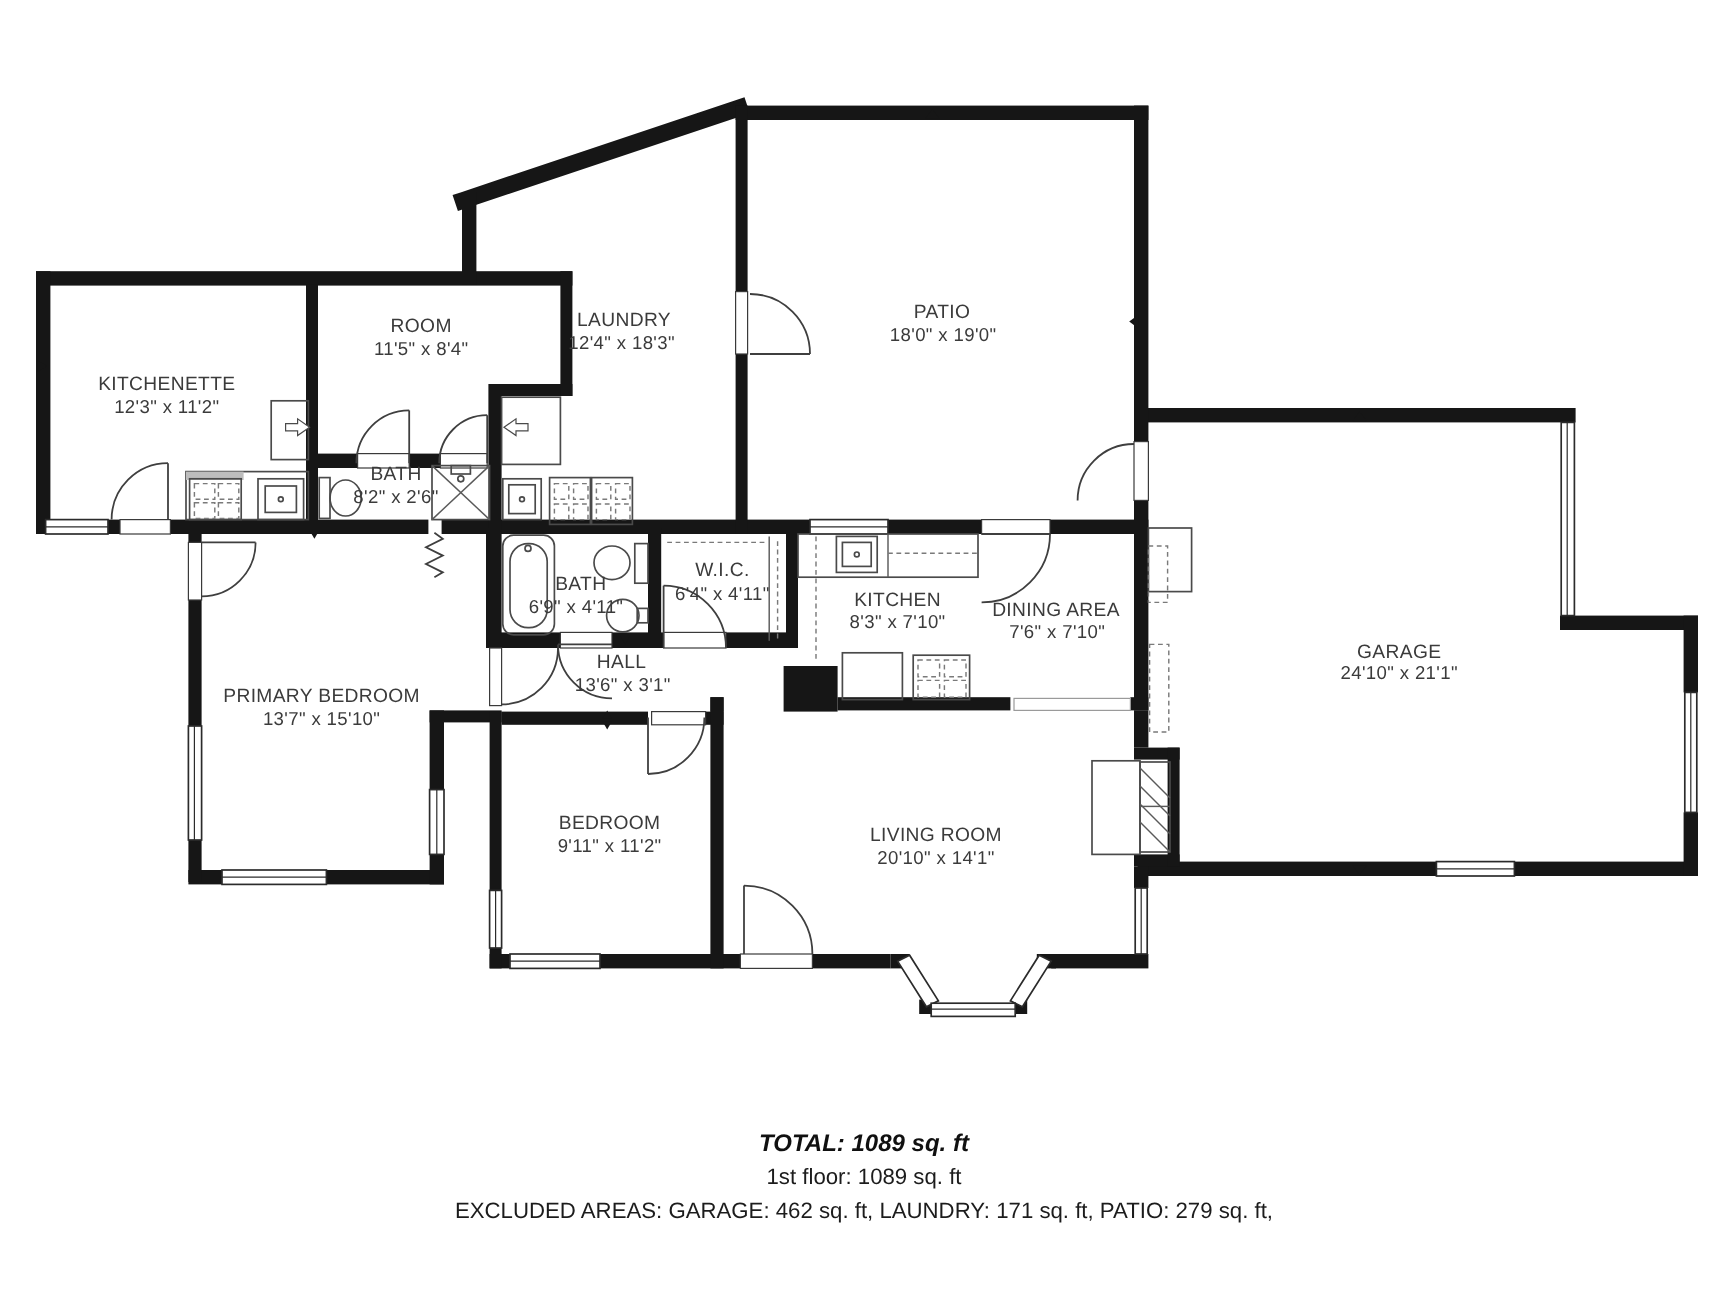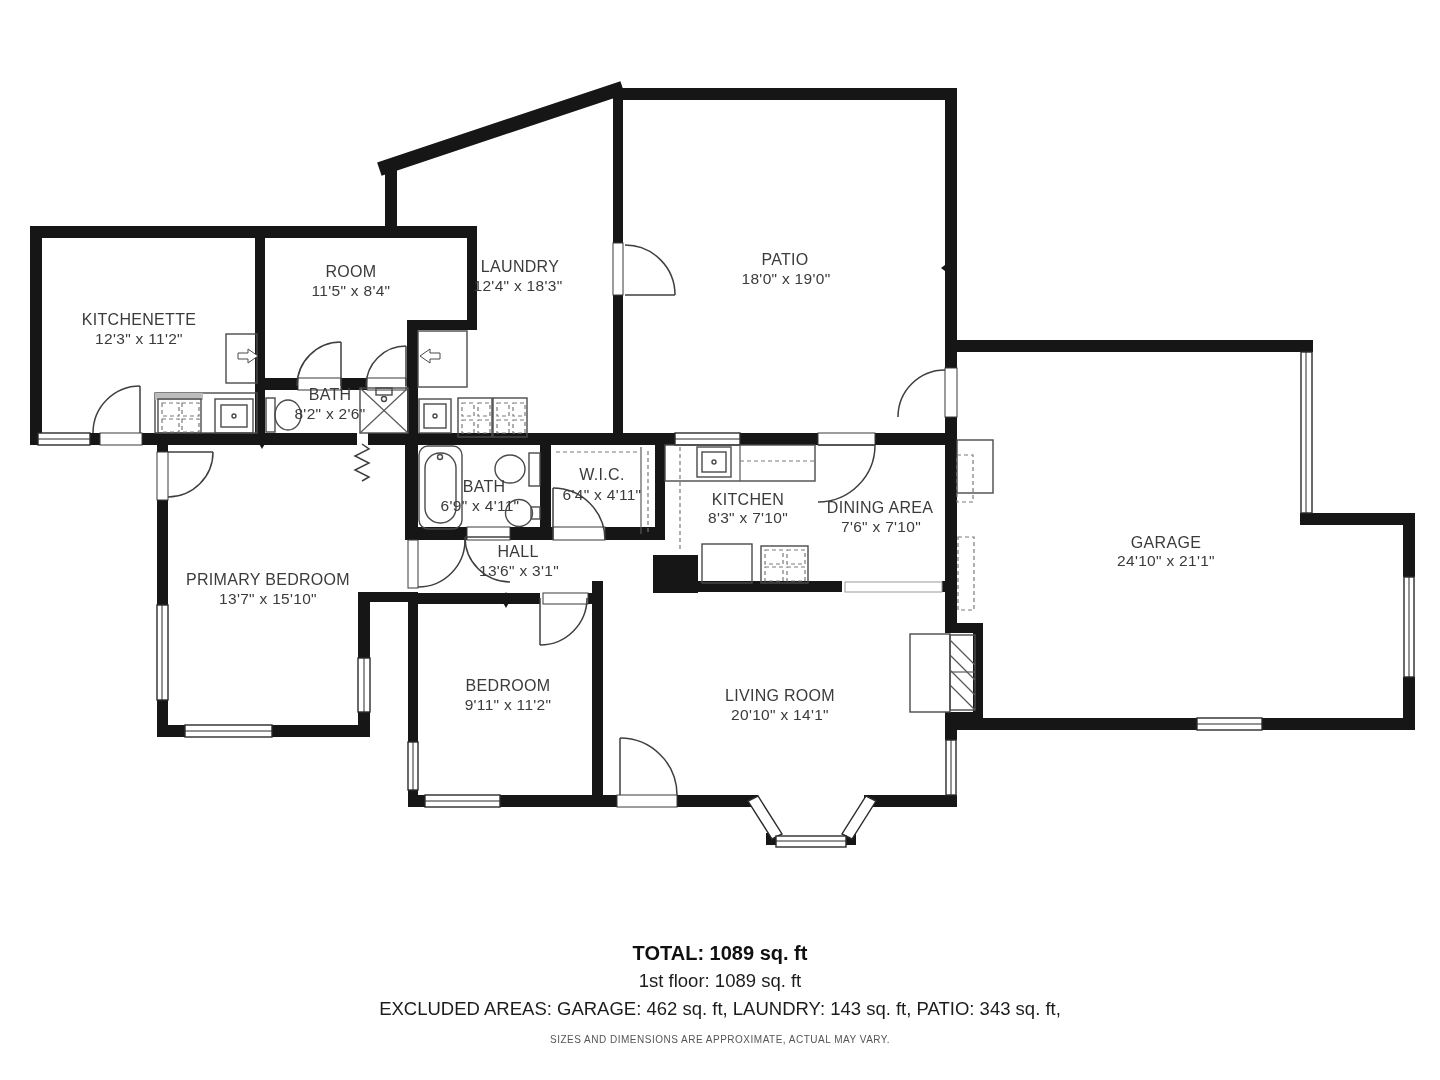--- a/index.html
+++ b/index.html
@@ -11,21 +11,21 @@
   .winline{stroke:#2b2b2b;stroke-width:1;}
   .jamb{fill:#ffffff;stroke:#3a3a3a;stroke-width:1;}
   .arc{fill:none;stroke:#3f3f3f;stroke-width:1.5;}
   .leaf{stroke:#3f3f3f;stroke-width:1.5;}
   .fxn{fill:none;stroke:#4a4a4a;stroke-width:1.4;}
   .dash{fill:none;stroke:#7a7a7a;stroke-width:1.2;stroke-dasharray:4 3;}
   .thin{stroke:#5a5a5a;stroke-width:1.2;}
   .rname,.rdims{fill:#3b3b3b;font-size:16px;letter-spacing:.3px;text-anchor:middle;}
   .rdims{font-size:15.5px;}
   .footer{position:absolute;left:0;top:942px;width:1440px;text-align:center;color:#1c1c1c;}
-  .f-total{font-size:20px;font-weight:bold;color:#101010;margin:0 0 5px 0;}
+  .f-total{font-size:20px;font-weight:bold;color:#101010;margin:0 0 5px 0;font-style:italic;}
   .f-line{font-size:18.5px;margin:0 0 6px 0;}
   .f-small{font-size:10px;color:#555;margin-top:14px;letter-spacing:.5px;}
 </style>
 </head>
 <body>
 
 <div class="canvas">
 
 <svg class="plan-svg" width="1440" height="1080" viewBox="0 0 1440 1080">
 
@@ -326,17 +326,16 @@
     <g>
       <text class="rname" x="780" y="701">LIVING ROOM</text>
       <text class="rdims" x="780" y="720">20'10" x 14'1"</text>
     </g>
   </g>
 </svg>
 
   <div class="footer">
     <div class="f-total">TOTAL: 1089 sq. ft</div>
     <div class="f-line">1st floor: 1089 sq. ft</div>
-    <div class="f-line">EXCLUDED AREAS: GARAGE: 462 sq. ft, LAUNDRY: 143 sq. ft, PATIO: 343 sq. ft,</div>
-    <div class="f-small">SIZES AND DIMENSIONS ARE APPROXIMATE, ACTUAL MAY VARY.</div>
+    <div class="f-line">EXCLUDED AREAS: GARAGE: 462 sq. ft, LAUNDRY: 171 sq. ft, PATIO: 279 sq. ft,</div>
   </div>
 
 </div>
 
 </body></html>

